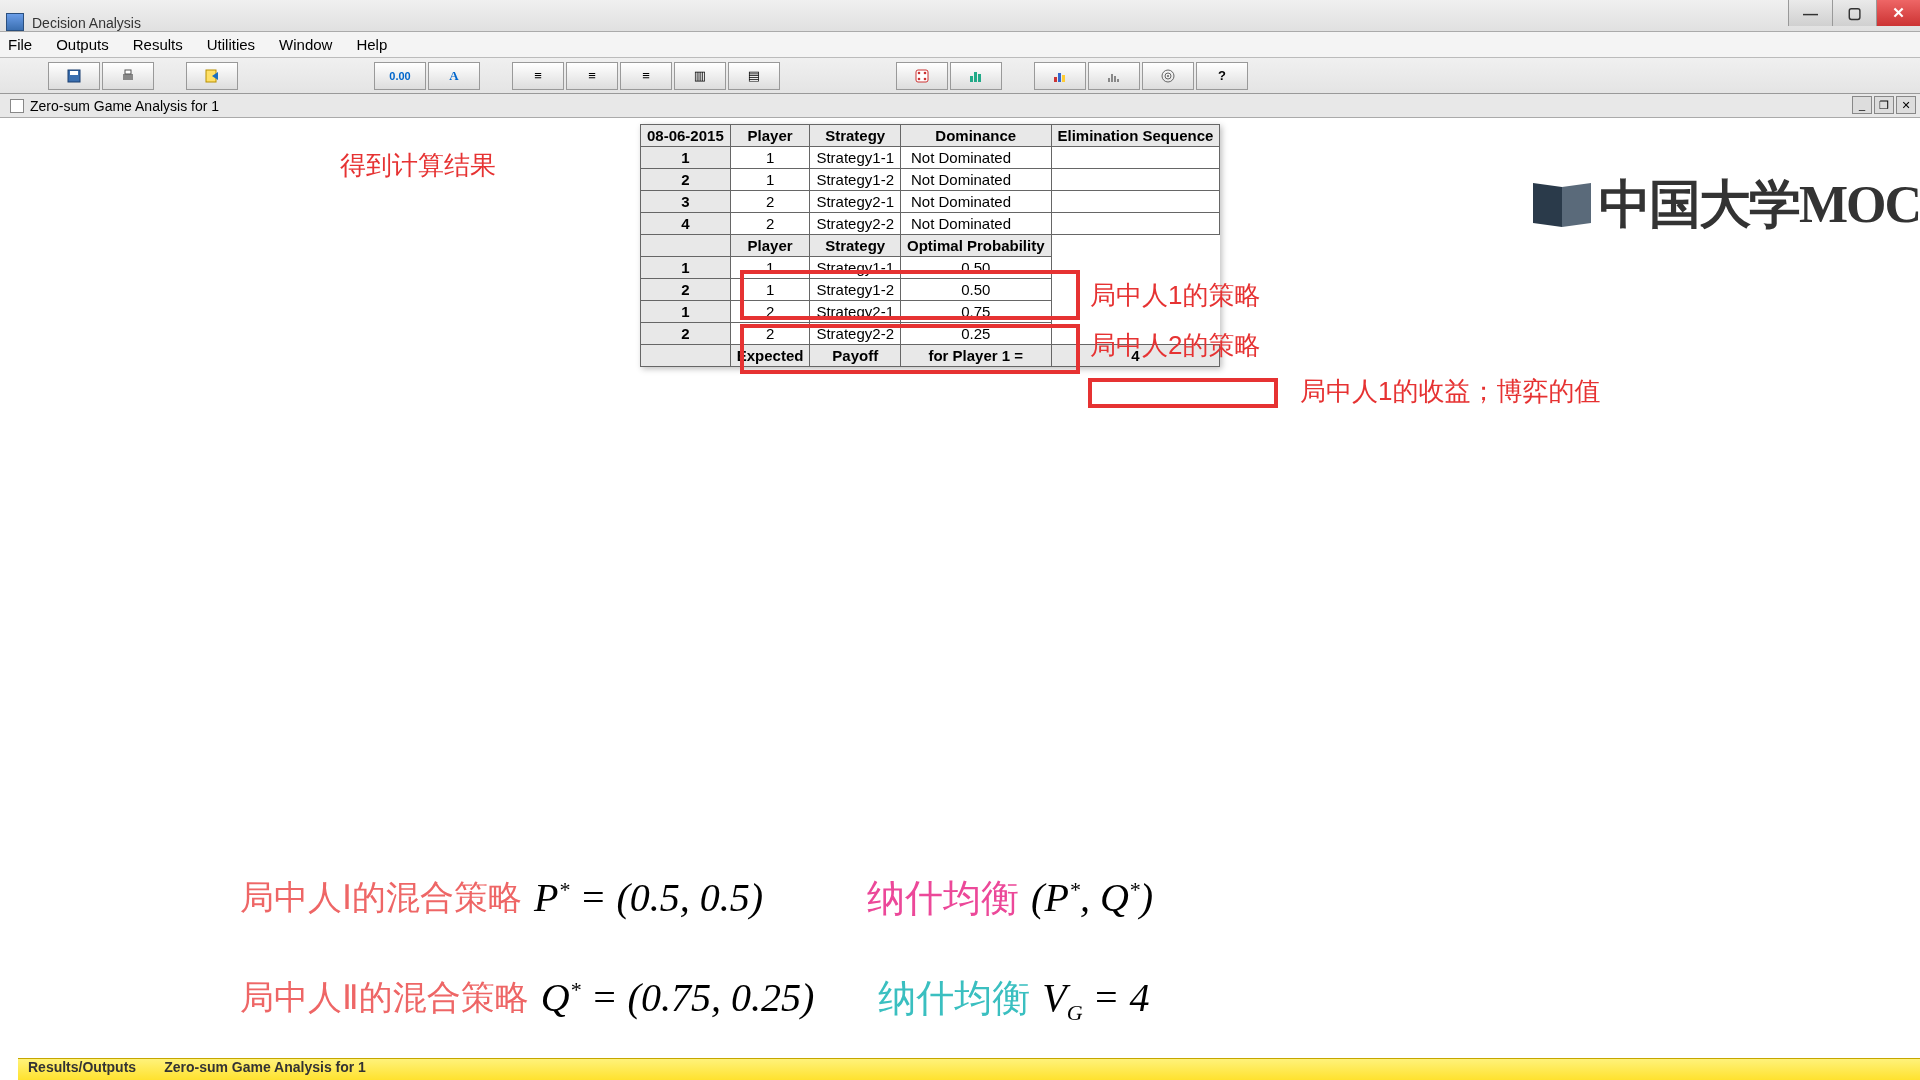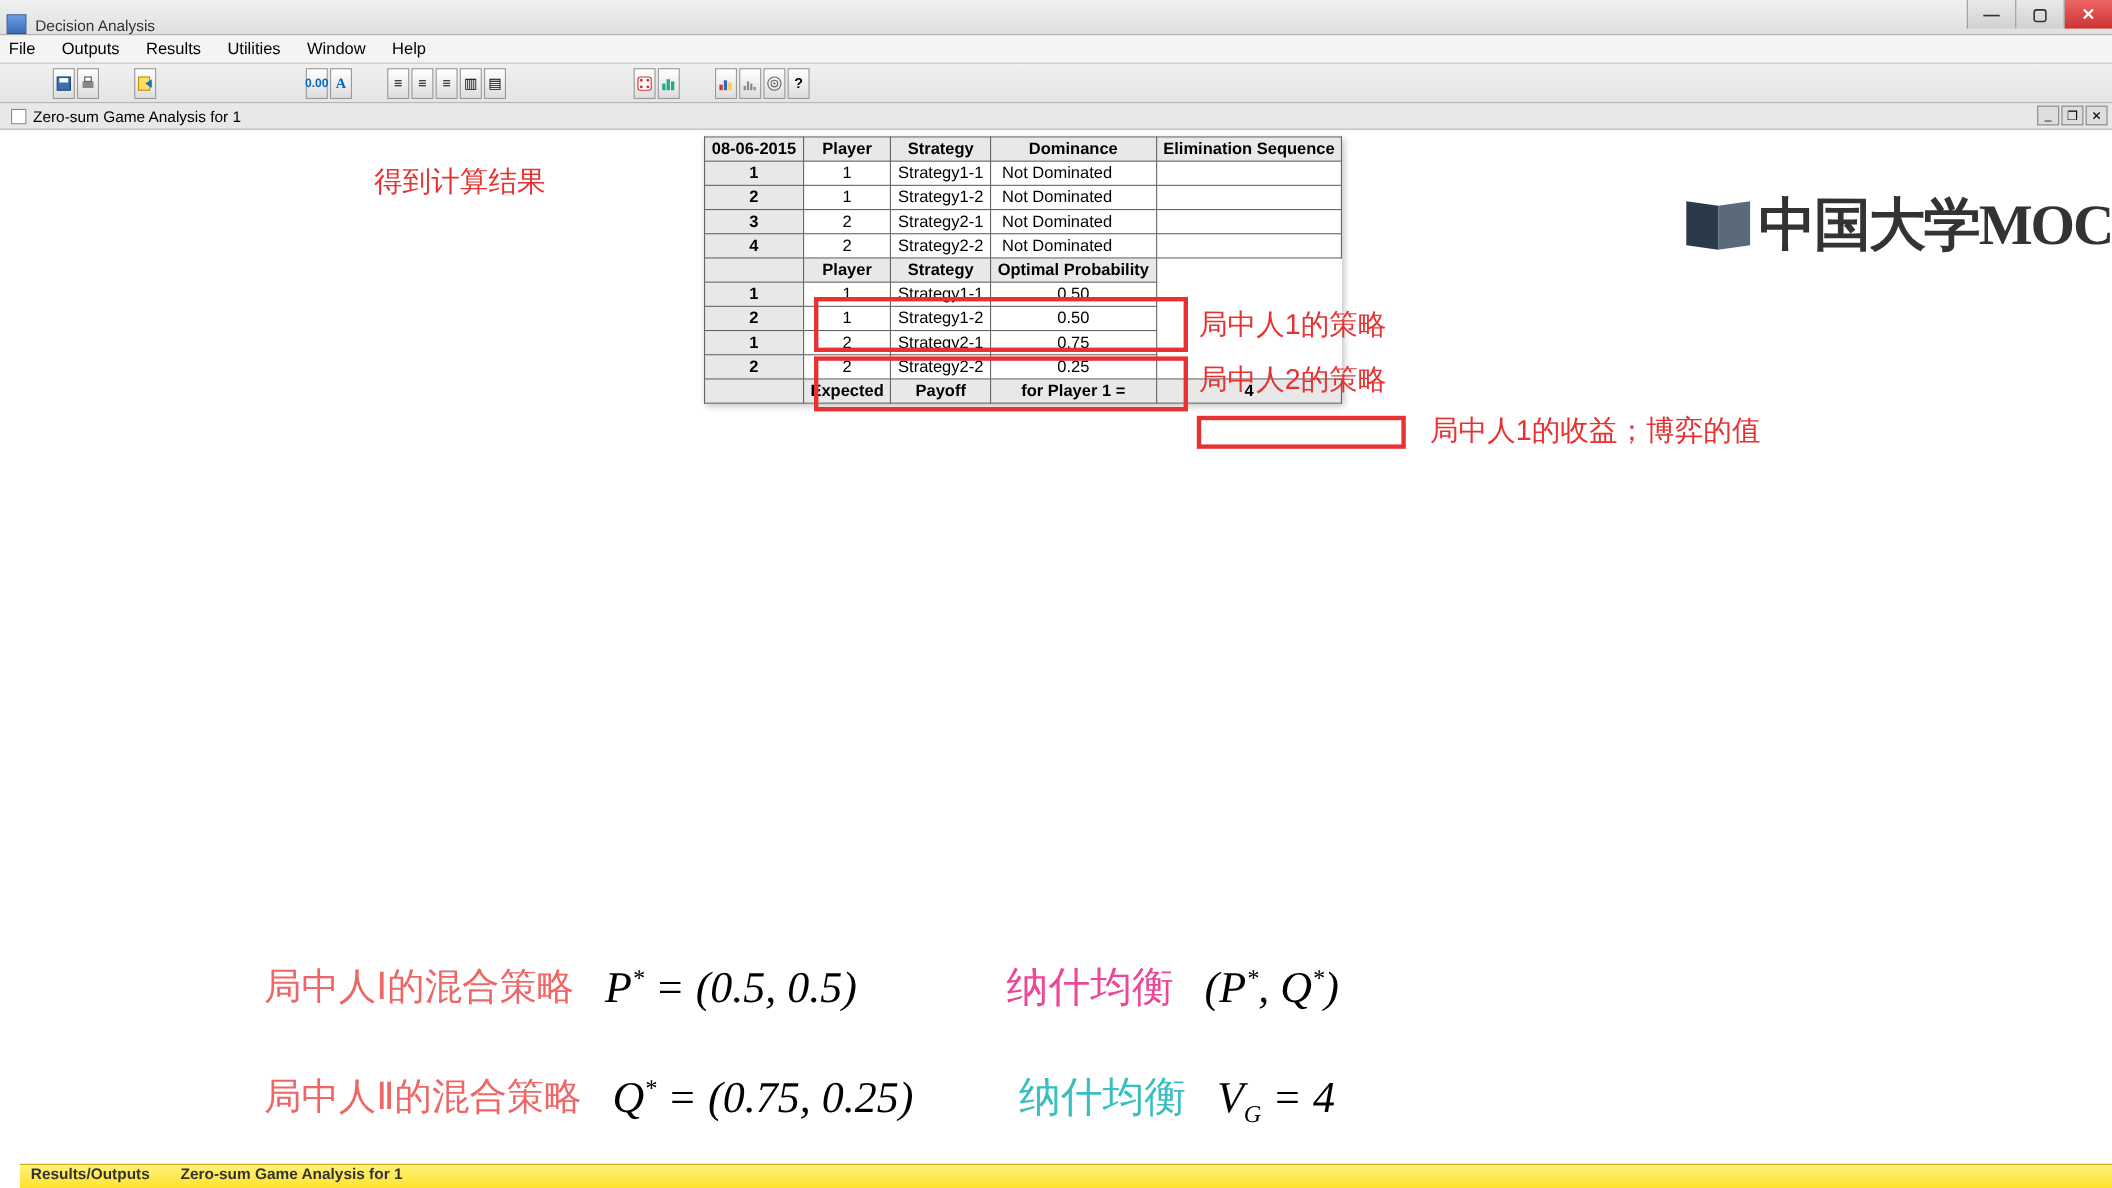--- a/index.html
+++ b/index.html
@@ -52,21 +52,21 @@
   .toolbar {
     height: 36px;
     background: linear-gradient(#f0f0f0,#e4e4e4);
     border-bottom: 1px solid #999;
     display: flex; align-items: center;
     padding: 0 48px;
     gap: 4px;
   }
   .tool-group { display:flex; gap:2px; margin-right: 28px; }
   .tool-btn {
-    width: 20px; height: 28px;
+    width: 52px; height: 28px;
     border: 1px solid #999;
     background: linear-gradient(#fff,#ddd);
     display:flex; align-items:center; justify-content:center;
     font-size: 13px;
   }
   .tool-btn svg { width:16px; height:16px; }
   .subheader {
     height: 24px;
     background: #e8e8e8;
     border-bottom: 1px solid #aaa;
@@ -133,21 +133,21 @@
     font-size: 36px;
     font-family: "Times New Roman", "Microsoft YaHei", serif;
     line-height: 2.0;
   }
   .formulas .red { color:#e66; font-family:"Microsoft YaHei"; font-size:34px;}
   .formulas .yellow { color:#ec4899; font-family:"Microsoft YaHei"; font-size:38px; font-weight:500;}
   .formulas .teal { color:#3abfc0; font-family:"Microsoft YaHei"; font-size:38px; font-weight:500;}
   .formulas .math { font-style: italic; font-family:"Times New Roman"; font-size:40px; }
   .formulas sup { font-size: 22px; vertical-align: super; }
   .formulas sub { font-size: 22px; vertical-align: sub; font-style:italic;}
-  .row { display:flex; align-items:center; gap:28px; }
+  .row { display:flex; align-items:center; gap:12px; }
   .statusbar {
     position:absolute; bottom:0; left:0; right:0;
     height: 22px;
     background: linear-gradient(#fff27a,#ffe22e);
     border-top: 1px solid #c5a600;
     display:flex; align-items:flex-start;
     font-size: 14px; font-weight:bold;
     color:#333;
     margin-left:18px;
   }

